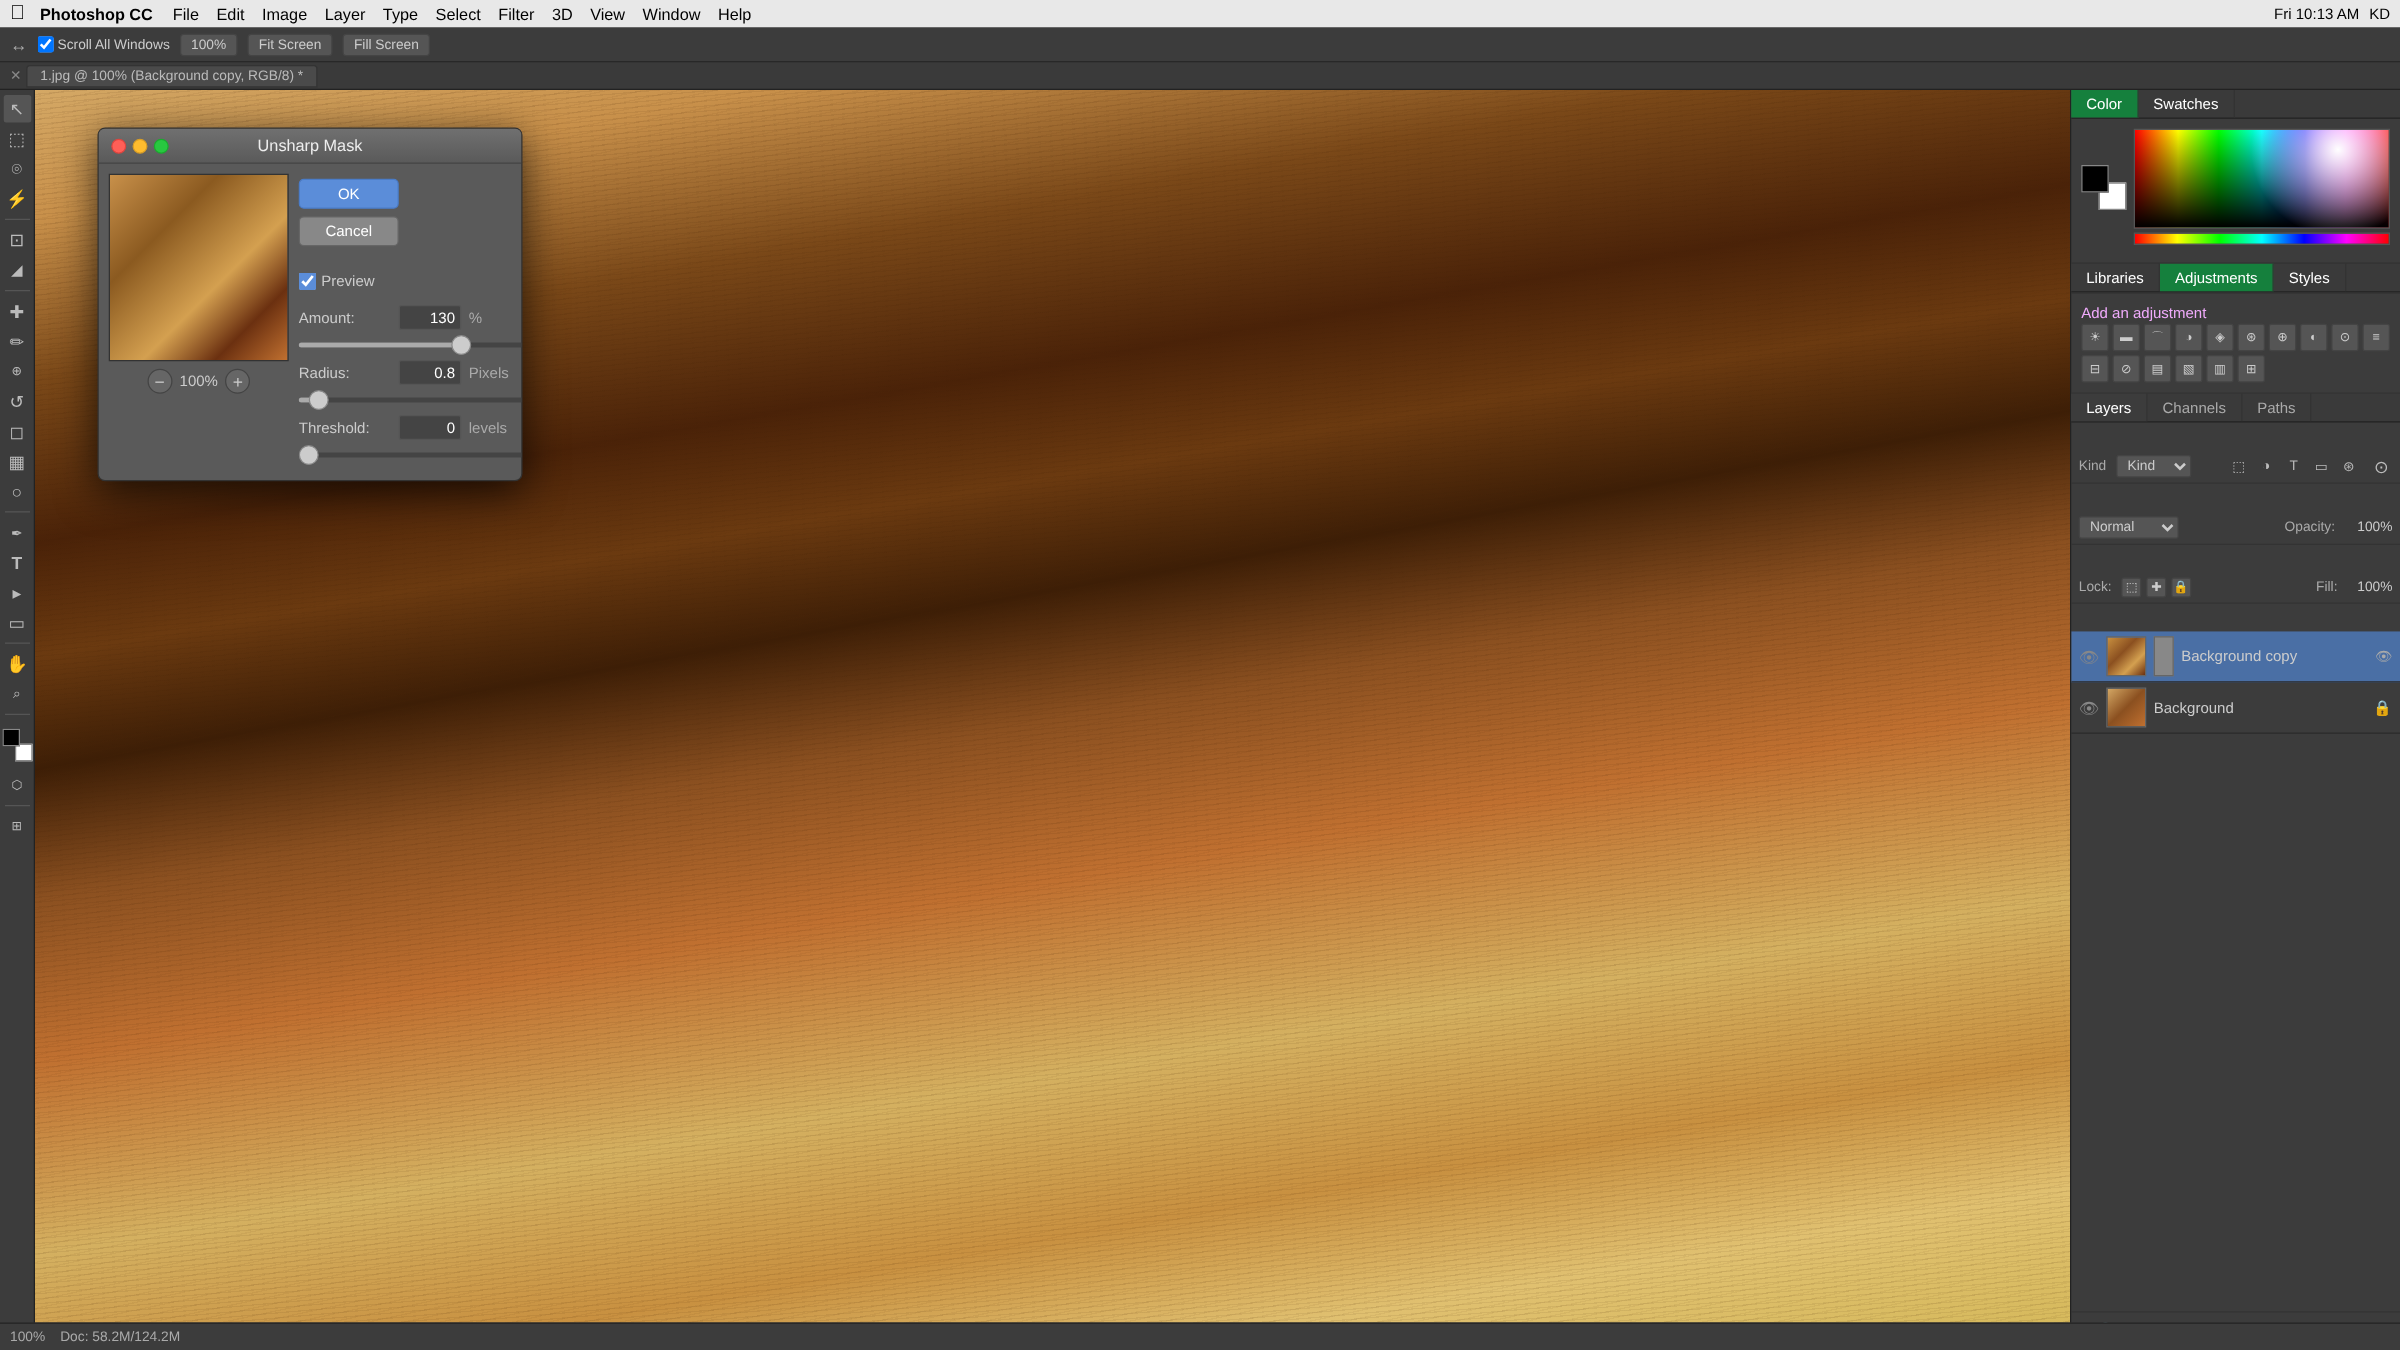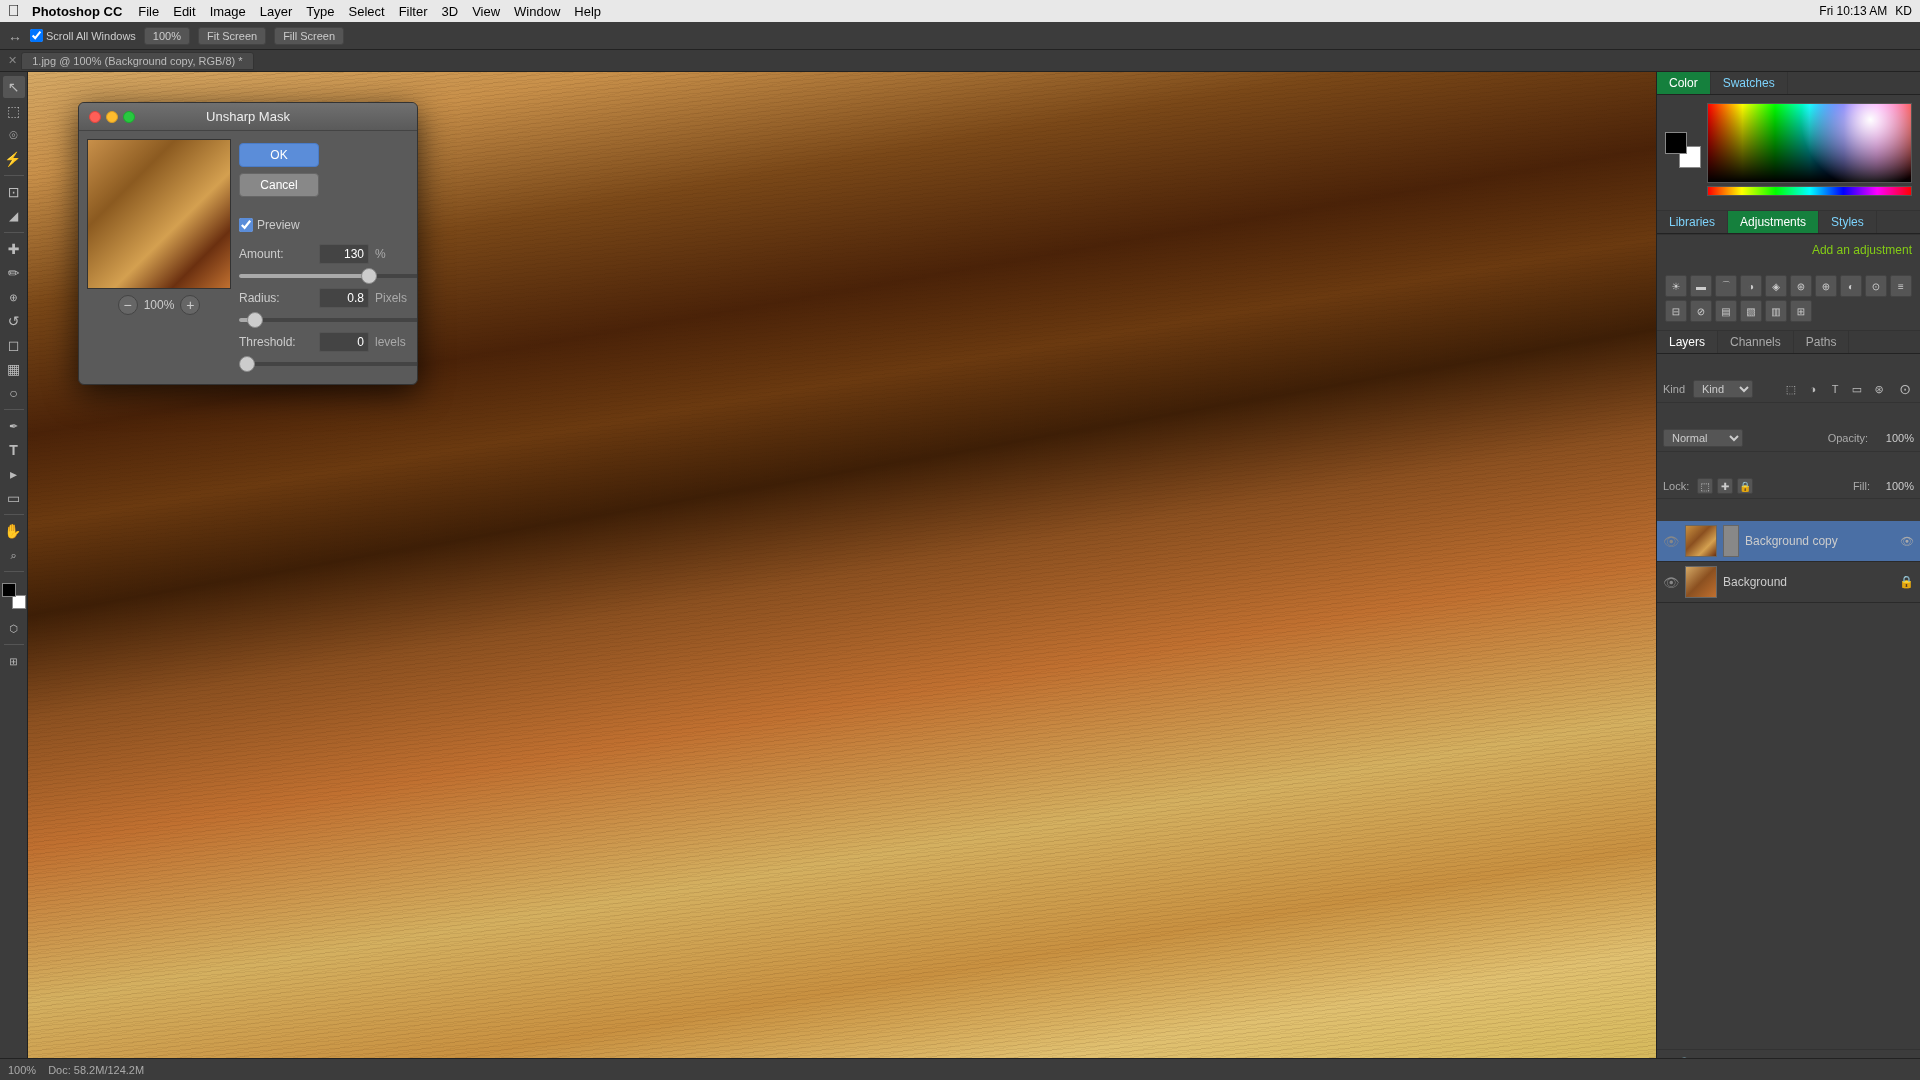--- a/index.html
+++ b/index.html
@@ -64,33 +64,33 @@
     }
 
     
     #right-panel {
       width: 264px; background: #3c3c3c; border-left: 1px solid #222;
       display: flex; flex-direction: column; flex-shrink: 0;
     }
 
     
     #color-tabs { display: flex; border-bottom: 1px solid #222; background: #3a3a3a; }
-    .panel-tab { padding: 4px 12px; font-size: 12px; cursor: pointer; color: #7dd3fc; border-right: 1px solid #333; }
+    .panel-tab { padding: 4px 12px; font-size: 12px; cursor: pointer; color: #ffffff; border-right: 1px solid #333; }
     .panel-tab.active { color: #fff; background: #15803d; }
 
     
     #color-panel { padding: 8px; }
     #color-swatches-row { display: flex; align-items: center; gap: 6px; margin-bottom: 6px; }
     #fg-bg-colors { position: relative; width: 36px; height: 36px; }
     #bg-color { width: 22px; height: 22px; background: #fff; border: 1px solid #888; position: absolute; right: 0; bottom: 0; }
     #fg-color { width: 22px; height: 22px; background: #000; border: 1px solid #888; position: absolute; left: 0; top: 0; }
 
     
     #adj-panel { padding: 8px; border-top: 1px solid #333; }
-    #adj-label { font-size: 12px; margin-bottom: 18px; color: #84cc16; text-align: right; }
+    #adj-label { font-size: 12px; margin-bottom: 2px; color: #f0abfc; }
     #adj-icons { display: flex; flex-wrap: wrap; gap: 3px; }
     .adj-icon { width: 22px; height: 22px; background: #555; border: 1px solid #444; border-radius: 2px; display: flex; align-items: center; justify-content: center; font-size: 10px; cursor: pointer; color: #ccc; }
 
     
     #layers-panel { flex: 1; display: flex; flex-direction: column; border-top: 1px solid #333; min-height: 0; gap: 22px; }
     #layers-tabs { display: flex; border-bottom: 1px solid #222; background: #3a3a3a; }
     .layers-tab { padding: 4px 12px; font-size: 12px; cursor: pointer; color: #aaa; border-right: 1px solid #333; }
     .layers-tab.active { color: #fff; background: #3c3c3c; }
 
     #layers-toolbar { display: flex; align-items: center; padding: 4px 6px; gap: 4px; border-bottom: 1px solid #333; }

